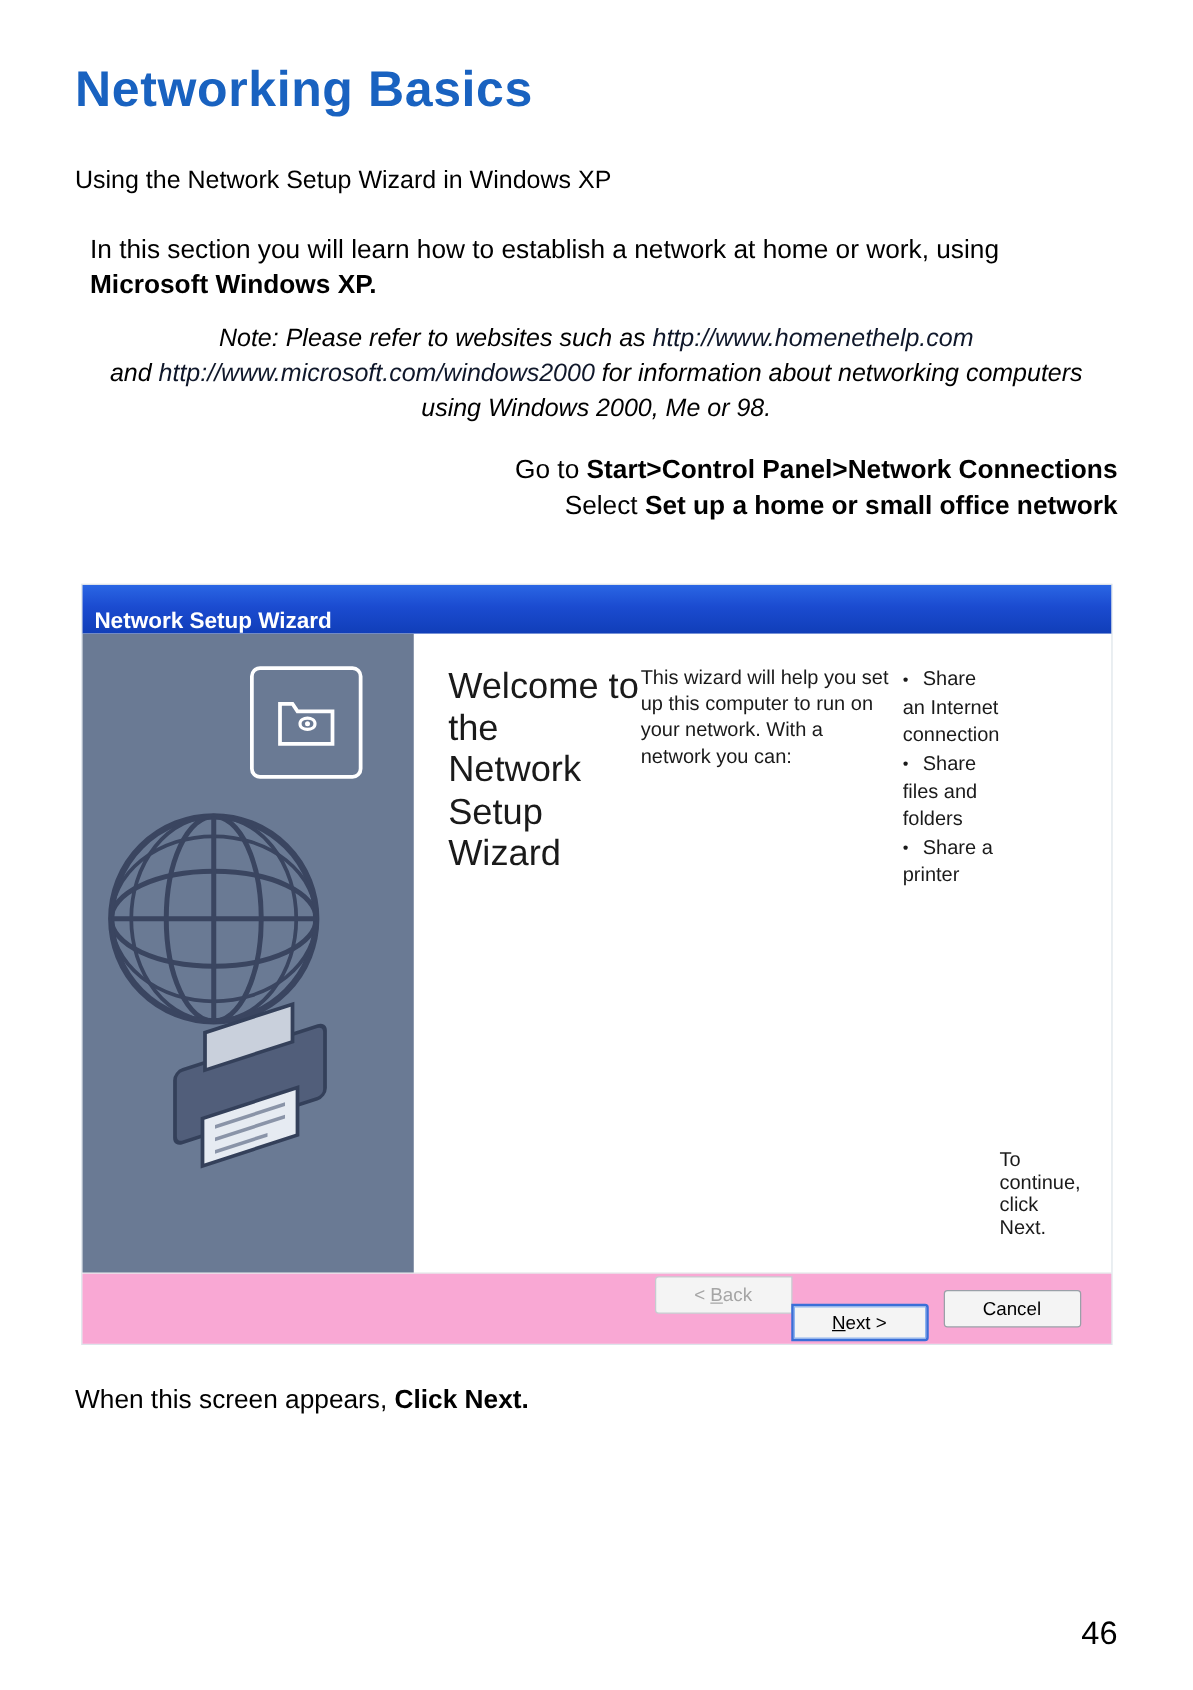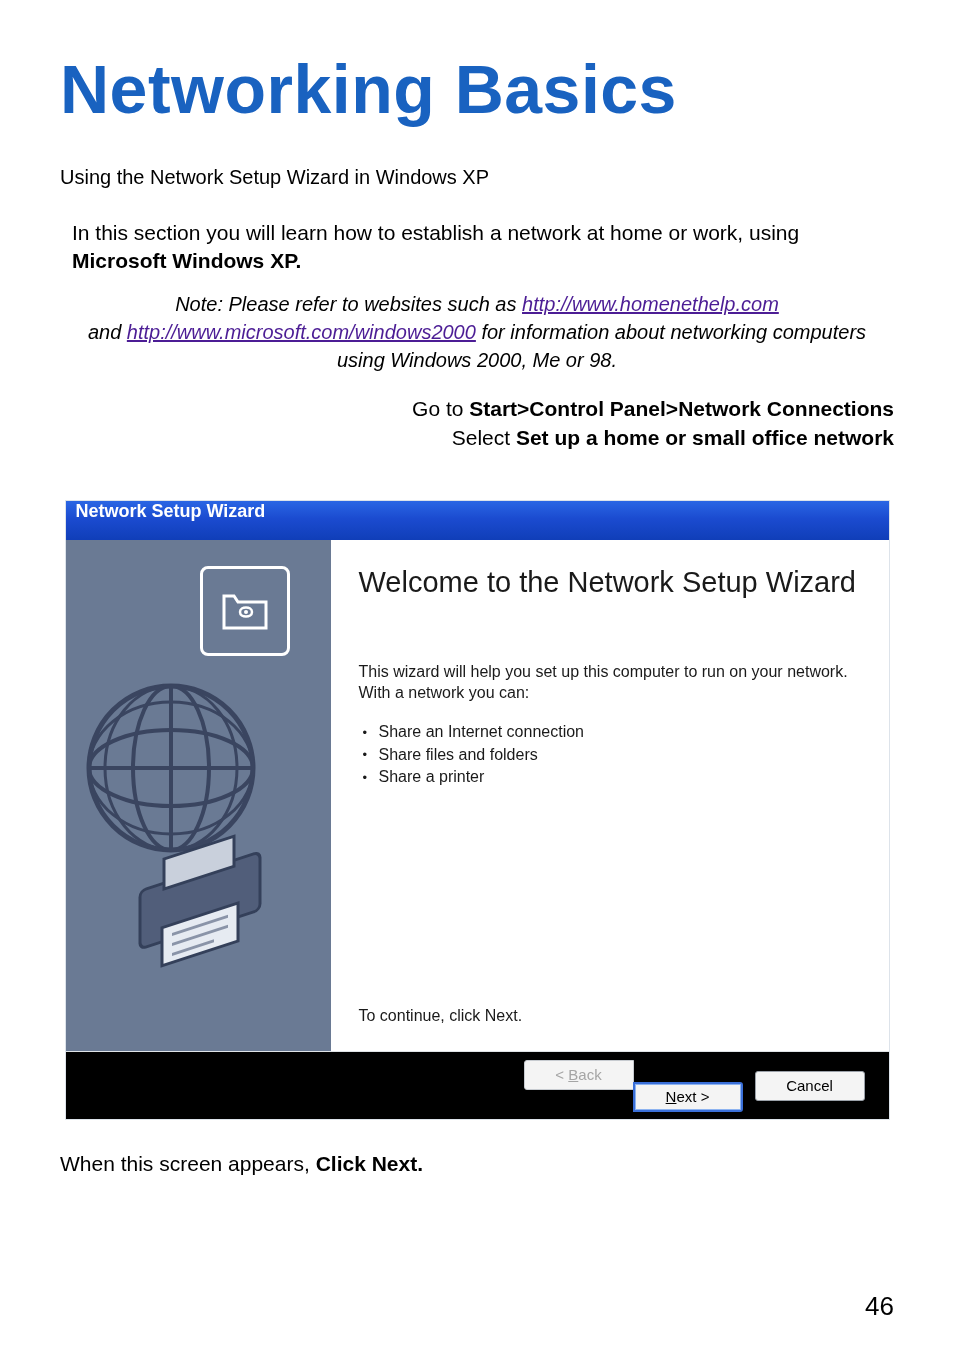--- a/index.html
+++ b/index.html
@@ -6,21 +6,21 @@
     body {
       width: 954px;
       height: 1352px;
       background: #ffffff;
       font-family: Arial, Helvetica, sans-serif;
       color: #000;
       padding: 50px 60px 30px 60px;
       position: relative;
     }
     .page-title {
-      font-size: 68px;
+      font-size: 40px;
       font-weight: bold;
       color: #1962c0;
       margin-bottom: 38px;
       letter-spacing: 0.5px;
     }
     .section-heading {
       font-size: 20px;
       font-weight: normal;
       margin-bottom: 30px;
     }
@@ -33,41 +33,40 @@
     .bold { font-weight: bold; }
     .note {
       font-size: 20px;
       font-style: italic;
       text-align: center;
       line-height: 1.4;
       margin: 0 auto 20px auto;
       padding: 0 14px;
     }
     .note a, .link {
-      color: #4c1d95;
-      text-decoration: underline;
+      color: #0f172a;
     }
     .steps {
       font-size: 21px;
       line-height: 1.4;
       margin-bottom: 48px;
       text-align: right;
     }
     
     .wizard {
       width: 825px;
       margin: 0 auto;
       border: 1px solid #dde3ea;
       background: #f4f6f8;
     }
     .wizard-titlebar {
       background: linear-gradient(to bottom, #2a66e4 0%, #1b4bd0 45%, #103eb8 100%);
       height: 39px;
       display: flex;
-      align-items: flex-start;
+      align-items: flex-end;
       padding: 0 10px;
     }
     .wizard-titlebar-text {
       color: #fff;
       font-weight: bold;
       font-size: 18px;
       font-family: "Trebuchet MS", Tahoma, sans-serif;
     }
     .wizard-body {
       display: flex;
@@ -102,57 +101,56 @@
     }
     .side-globe svg { display: block; }
     .side-printer {
       margin-top: -30px;
       margin-right: -8px;
     }
     .wizard-content {
       flex: 1;
       padding: 26px 24px 18px 28px;
       display: flex;
-      flex-direction: column;
+      flex-direction: row;
       font-family: Tahoma, Verdana, sans-serif;
       color: #1a1a1a;
     }
     .wizard-heading {
       font-family: Tahoma, Verdana, sans-serif;
       font-size: 29px;
       line-height: 1.15;
       margin-bottom: 26px;
     }
     .wizard-text {
       font-size: 16px;
       line-height: 1.3;
       margin-bottom: 18px;
-      margin-top: 36px;
     }
     .wizard-list {
       list-style: none;
       font-size: 16px;
       line-height: 1.4;
       margin-left: 4px;
     }
     .wizard-list li::before {
       content: "•";
       display: inline-block;
       width: 16px;
       font-size: 13px;
       vertical-align: middle;
     }
     .wizard-continue {
       margin-top: auto;
       font-size: 16px;
       margin-bottom: 8px;
     }
     .wizard-buttons {
-      height: 67px;
-      background: #000000;
+      height: 56px;
+      background: #f9a8d4;
       display: flex;
       align-items: center;
       justify-content: flex-end;
       gap: 12px;
       padding: 0 24px;
     }
     .btn {
       width: 110px;
       height: 30px;
       font-family: Tahoma, sans-serif;

